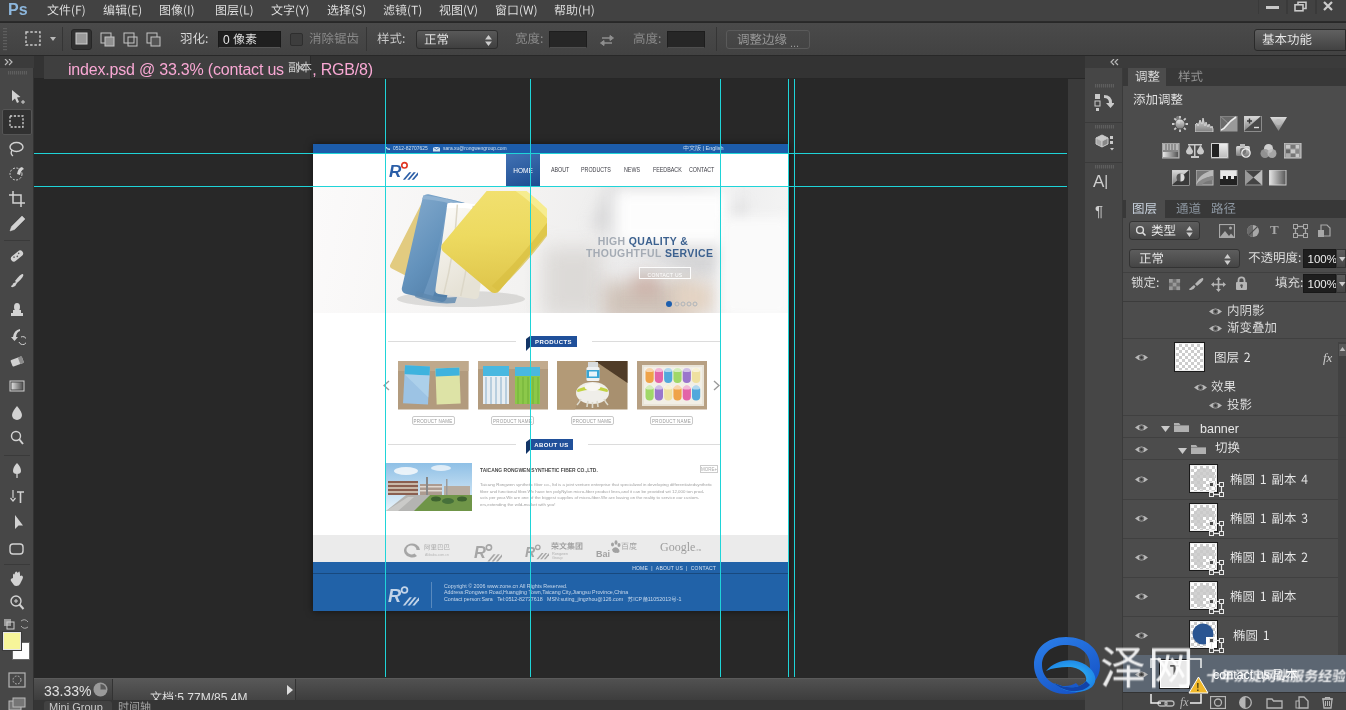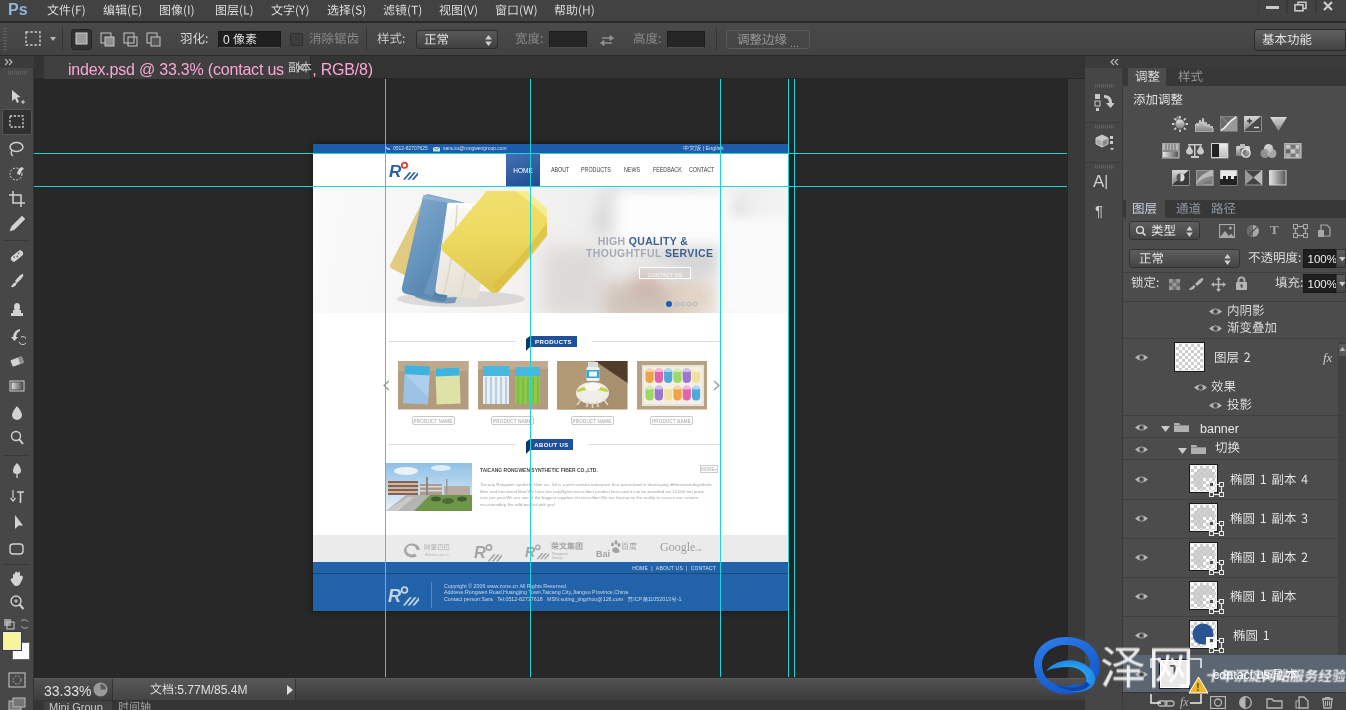--- a/index.html
+++ b/index.html
@@ -672,21 +672,21 @@
 <div style="position:absolute;left:794px;top:79px;width:1px;height:598px;background:#1fd4d8;z-index:40"></div>
 <div style="position:absolute;left:34px;top:153px;width:1033px;height:1px;background:#1fd4d8;z-index:40"></div>
 <div style="position:absolute;left:34px;top:186px;width:1033px;height:1px;background:#1fd4d8;z-index:40"></div>
 <div style="position:absolute;left:34px;top:678px;width:1051px;height:22px;background:linear-gradient(#515151,#3d3d3d);border-top:1px solid #5a5a5a">
     <div style="position:absolute;left:10px;top:4px;font-size:14px;color:#e0e0e0">33.33%</div>
     <svg class="ab" style="left:59px;top:3px" width="15" height="15">
       <circle cx="7.5" cy="7.5" r="7" fill="#9a9a9a"></circle>
       <path d="M7.5 7.5 L7.5 2 A5.5 5.5 0 0 1 13 7.5z" fill="#5a5a5a"></path>
     </svg>
     <div style="position:absolute;left:78px;top:0;width:184px;height:22px;background:linear-gradient(#585858,#434343);border-left:1px solid #333;border-right:1px solid #333">
-      <div style="position:absolute;left:37px;top:4px;font-size:12px;color:#e0e0e0"><svg width="24.0" height="15.0" viewBox="0 0 2000 1250" style="vertical-align:top;position:relative;top:0px">
+      <div style="position:absolute;left:37px;top:12px;font-size:12px;color:#e0e0e0"><svg width="24.0" height="15.0" viewBox="0 0 2000 1250" style="vertical-align:top;position:relative;top:0px">
           <g fill="#e0e0e0" transform="translate(0,875) scale(1.000,-1)">
             <path transform="translate(0,0)" d="M423 823C453 774 485 707 497 666L580 693C566 734 531 799 501 847ZM50 664V590H206C265 438 344 307 447 200C337 108 202 40 36 -7C51 -25 75 -60 83 -78C250 -24 389 48 502 146C615 46 751 -28 915 -73C928 -52 950 -20 967 -4C807 36 671 107 560 201C661 304 738 432 796 590H954V664ZM504 253C410 348 336 462 284 590H711C661 455 592 344 504 253Z"></path>
             <path transform="translate(1000,0)" d="M851 776C830 702 788 597 753 534L813 515C848 575 891 673 925 755ZM397 751C430 679 469 582 486 521L551 547C533 608 493 701 458 774ZM193 840V626H47V555H181C151 418 88 260 26 175C38 158 56 128 65 108C113 175 159 287 193 401V-79H264V424C295 374 332 312 347 279L393 337C375 365 291 482 264 516V555H390V626H264V840ZM369 63V-9H842V-71H916V471H694V837H621V471H392V398H842V269H404V201H842V63Z"></path>
           </g>
         </svg>:5.77M/85.4M</div>
     </div>
     <svg class="ab" style="left:252px;top:6px" width="8" height="10">
       <path d="M1 0 L7 5 L1 10z" fill="#ddd"></path>
     </svg>
   </div>

